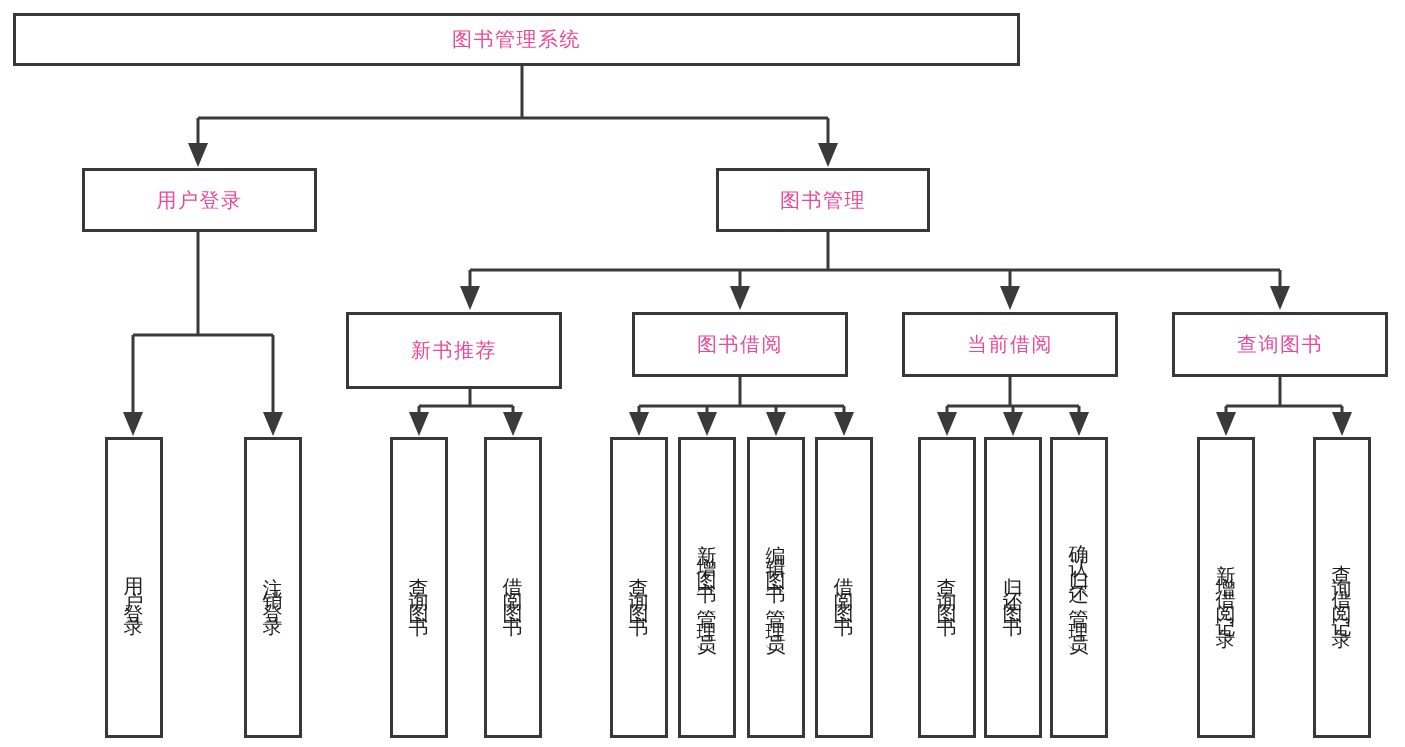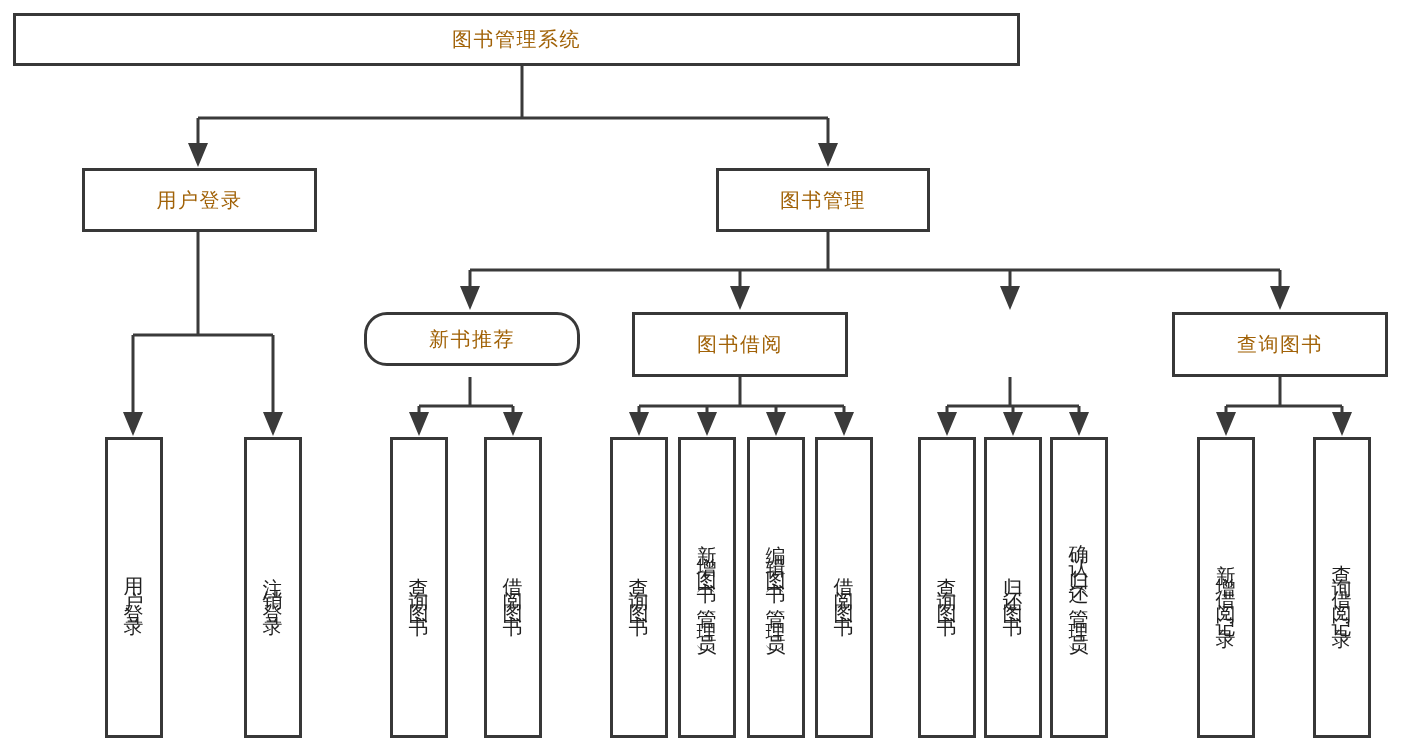--- a/index.html
+++ b/index.html
@@ -20,21 +20,21 @@
   .ar { fill: #3a3a3a; stroke: none; }
   .box {
     position: absolute;
     box-sizing: border-box;
     border: 3px solid #383838;
     background: #ffffff;
     display: flex;
     align-items: center;
     justify-content: center;
     font-size: 20px;
-    color: #a16207;
+    color: #ec4899;
     letter-spacing: 1.5px;
     white-space: nowrap;
   }
   .leaf {
     position: absolute;
     box-sizing: border-box;
     border: 3px solid #383838;
     background: #ffffff;
     display: flex;
     align-items: center;
@@ -79,22 +79,23 @@
              M629 412 h20 L639 436 Z M697 412 h20 L707 436 Z M766 412 h20 L776 436 Z M834 412 h20 L844 436 Z
              M937 412 h20 L947 436 Z M1003 412 h20 L1013 436 Z M1069 412 h20 L1079 436 Z
              M1216 412 h20 L1226 436 Z M1332 412 h20 L1342 436 Z"></path>
   </svg>
 
   <div class="box" style="left:13px; top:13px; width:1007px; height:53px;">图书管理系统</div>
 
   <div class="box" style="left:82px; top:168px; width:235px; height:64px;">用户登录</div>
   <div class="box" style="left:716px; top:168px; width:214px; height:64px;font-family:Liberation Mono, monospace;">图书管理</div>
 
-  <div class="box" style="left:364px; top:312px; width:216px; height:54px;border-radius:23px;">新书推荐</div>
+  <div class="box" style="left:346px; top:312px; width:216px; height:77px;">新书推荐</div>
   <div class="box" style="left:632px; top:312px; width:216px; height:65px;">图书借阅</div>
+  <div class="box" style="left:902px; top:312px; width:216px; height:65px;">当前借阅</div>
   <div class="box" style="left:1172px; top:312px; width:216px; height:65px;">查询图书</div>
 
   <div class="leaf" style="left:105px; top:437px; width:58px; height:301px;">
     <span class="vtext">用户登录</span>
   </div>
   <div class="leaf" style="left:244px; top:437px; width:58px; height:301px;">
     <span class="vtext">注销登录</span>
   </div>
 
   <div class="leaf" style="left:390px; top:437px; width:58px; height:301px;">

